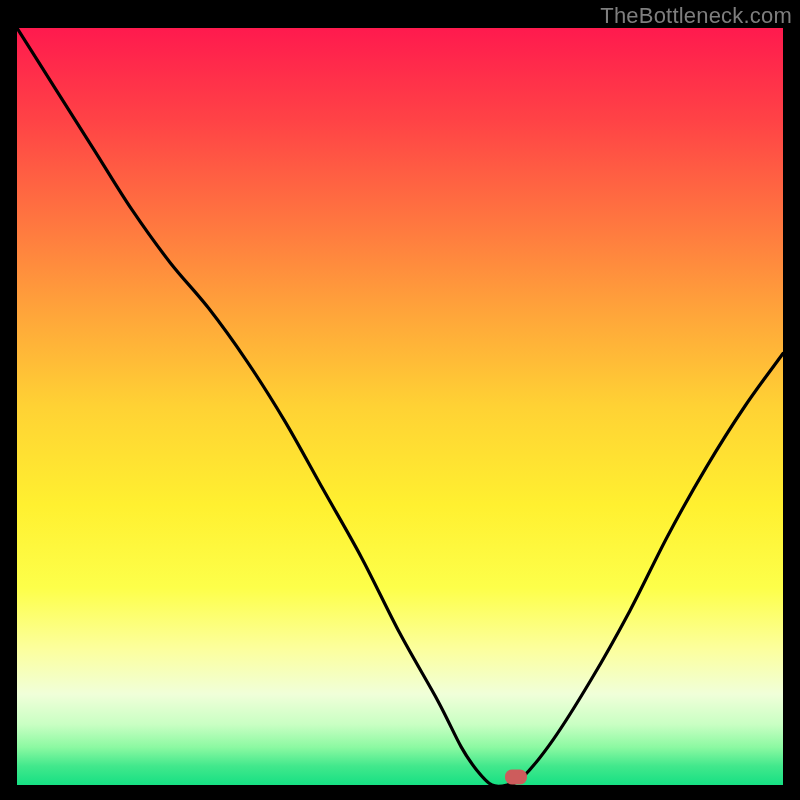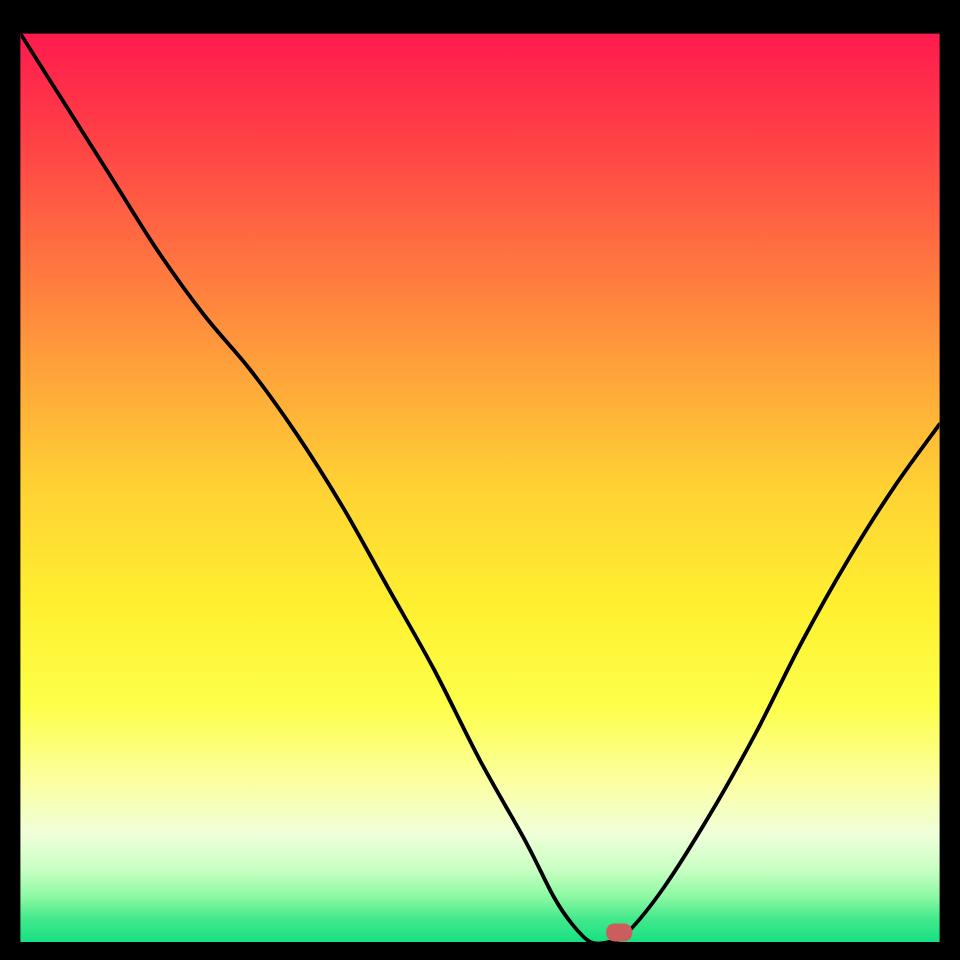--- a/index.html
+++ b/index.html
@@ -64,20 +64,21 @@
     background: #cd5c5c;
     transform: translate(-50%, -50%);
     z-index: 5;
   }
 </style>
 </head>
 <body>
 
 <div class="frame">
 
+  <div class="watermark">TheBottleneck.com</div>
 
   <div class="plot-area">
 
     <svg class="curve" viewBox="0 0 766 757" preserveAspectRatio="none">
       <path d="M 0.0 0.0 C 6.4 10.1, 25.5 40.4, 38.3 60.6 C 51.1 80.7, 63.8 100.9, 76.6 121.1 C 89.4 141.3, 102.1 162.8, 114.9 181.7 C 127.7 200.6, 140.4 218.3, 153.2 234.7 C 166.0 251.1, 178.7 263.7, 191.5 280.1 C 204.3 296.5, 217.0 314.2, 229.8 333.1 C 242.6 352.0, 255.3 372.2, 268.1 393.6 C 280.9 415.1, 293.6 439.1, 306.4 461.8 C 319.2 484.5, 331.9 505.9, 344.7 529.9 C 357.5 553.9, 370.2 581.6, 383.0 605.6 C 395.8 629.6, 411.1 654.8, 421.3 673.7 C 431.5 692.7, 437.9 707.8, 444.3 719.1 C 450.7 730.5, 454.5 735.6, 459.6 741.9 C 464.7 748.2, 469.8 754.5, 474.9 757.0 C 480.0 759.5, 485.1 758.3, 490.2 757.0 C 495.3 755.7, 497.9 757.0, 505.6 749.4 C 513.2 741.9, 524.7 728.0, 536.2 711.6 C 547.7 695.2, 561.7 672.5, 574.5 651.0 C 587.3 629.6, 600.0 606.9, 612.8 582.9 C 625.6 558.9, 638.3 531.2, 651.1 507.2 C 663.9 483.2, 676.6 460.5, 689.4 439.1 C 702.2 417.6, 714.9 397.4, 727.7 378.5 C 740.5 359.6, 759.6 334.3, 766.0 325.5" id="curvePath" fill="none" stroke="#000" stroke-width="3.2" stroke-linecap="round" stroke-linejoin="round"></path>
     </svg>
 
     <div class="marker" id="marker" style="left: 499px; top: 749px; background: rgb(205, 92, 92);"></div>
   </div>
 

